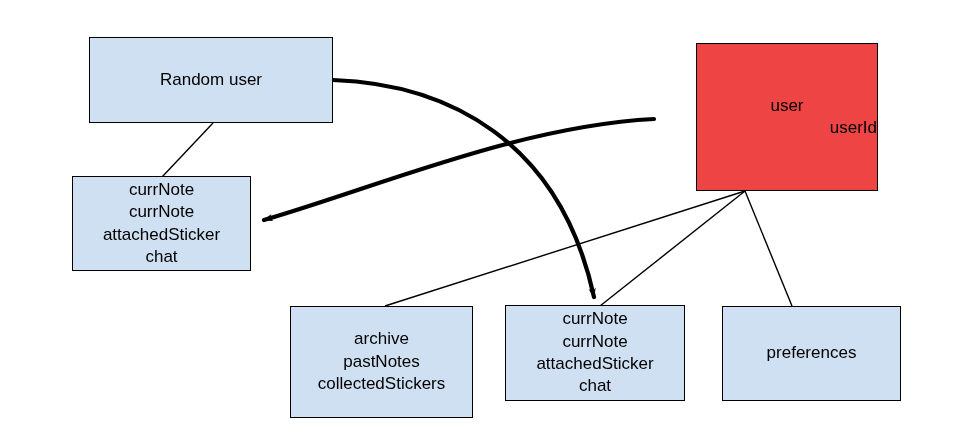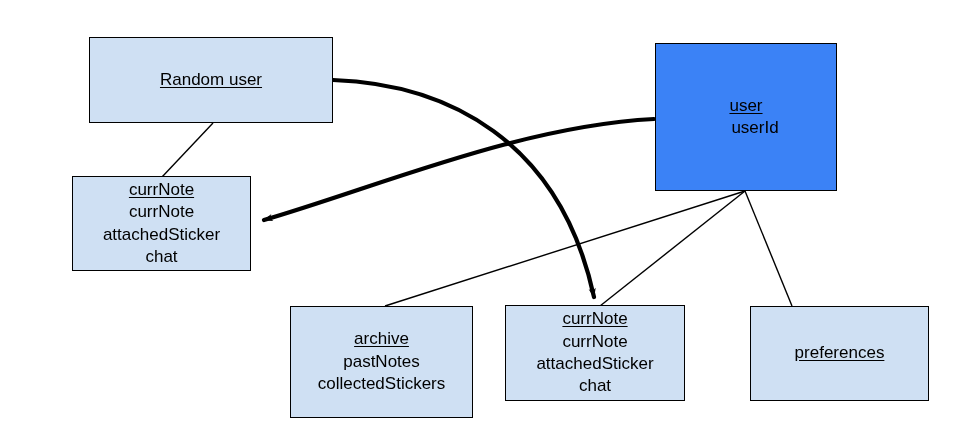--- a/index.html
+++ b/index.html
@@ -33,39 +33,38 @@
     display: flex;
     flex-direction: column;
     justify-content: center;
     align-items: center;
     text-align: center;
     font-size: 17px;
     line-height: 1.32;
     color: #000000;
   }
   .node.fill-blue { background: #cfe0f3; }
-  .node.fill-green { background: #3b82f6; }
+  .node.fill-green { background: #ef4444; margin-left: 41px; }
   .node-title {
-    text-decoration: underline;
     text-underline-offset: 2px;
     white-space: nowrap;
   }
   .node-attr {
     white-space: nowrap;
   }
   .node.align-left-attrs {
     align-items: stretch;
     text-align: left;
   }
   .node.align-left-attrs .node-title {
     text-align: center;
     display: block;
   }
   .node.align-left-attrs .node-attr {
-    text-align: center;
+    text-align: right;
     padding-left: 18px;
   }
 </style>
 </head>
 <body>
 
 <div id="canvas">
 
   <svg id="edge-layer" viewBox="0 0 960 437" xmlns="http://www.w3.org/2000/svg">
     <defs>
@@ -107,17 +106,17 @@
     <span class="node-attr">collectedStickers</span>
   </div>
 
   <div class="node fill-blue" id="node-curr-note-bottom" style="left:505px; top:305px; width:180px; height:96px;">
     <span class="node-title">currNote</span>
     <span class="node-attr">currNote</span>
     <span class="node-attr">attachedSticker</span>
     <span class="node-attr">chat</span>
   </div>
 
-  <div class="node fill-blue" id="node-preferences" style="left:722px; top:306px; width:179px; height:95px;margin-left:28px;">
+  <div class="node fill-blue" id="node-preferences" style="left:722px; top:306px; width:179px; height:95px;">
     <span class="node-title">preferences</span>
   </div>
 
 </div>
 
 </body></html>

